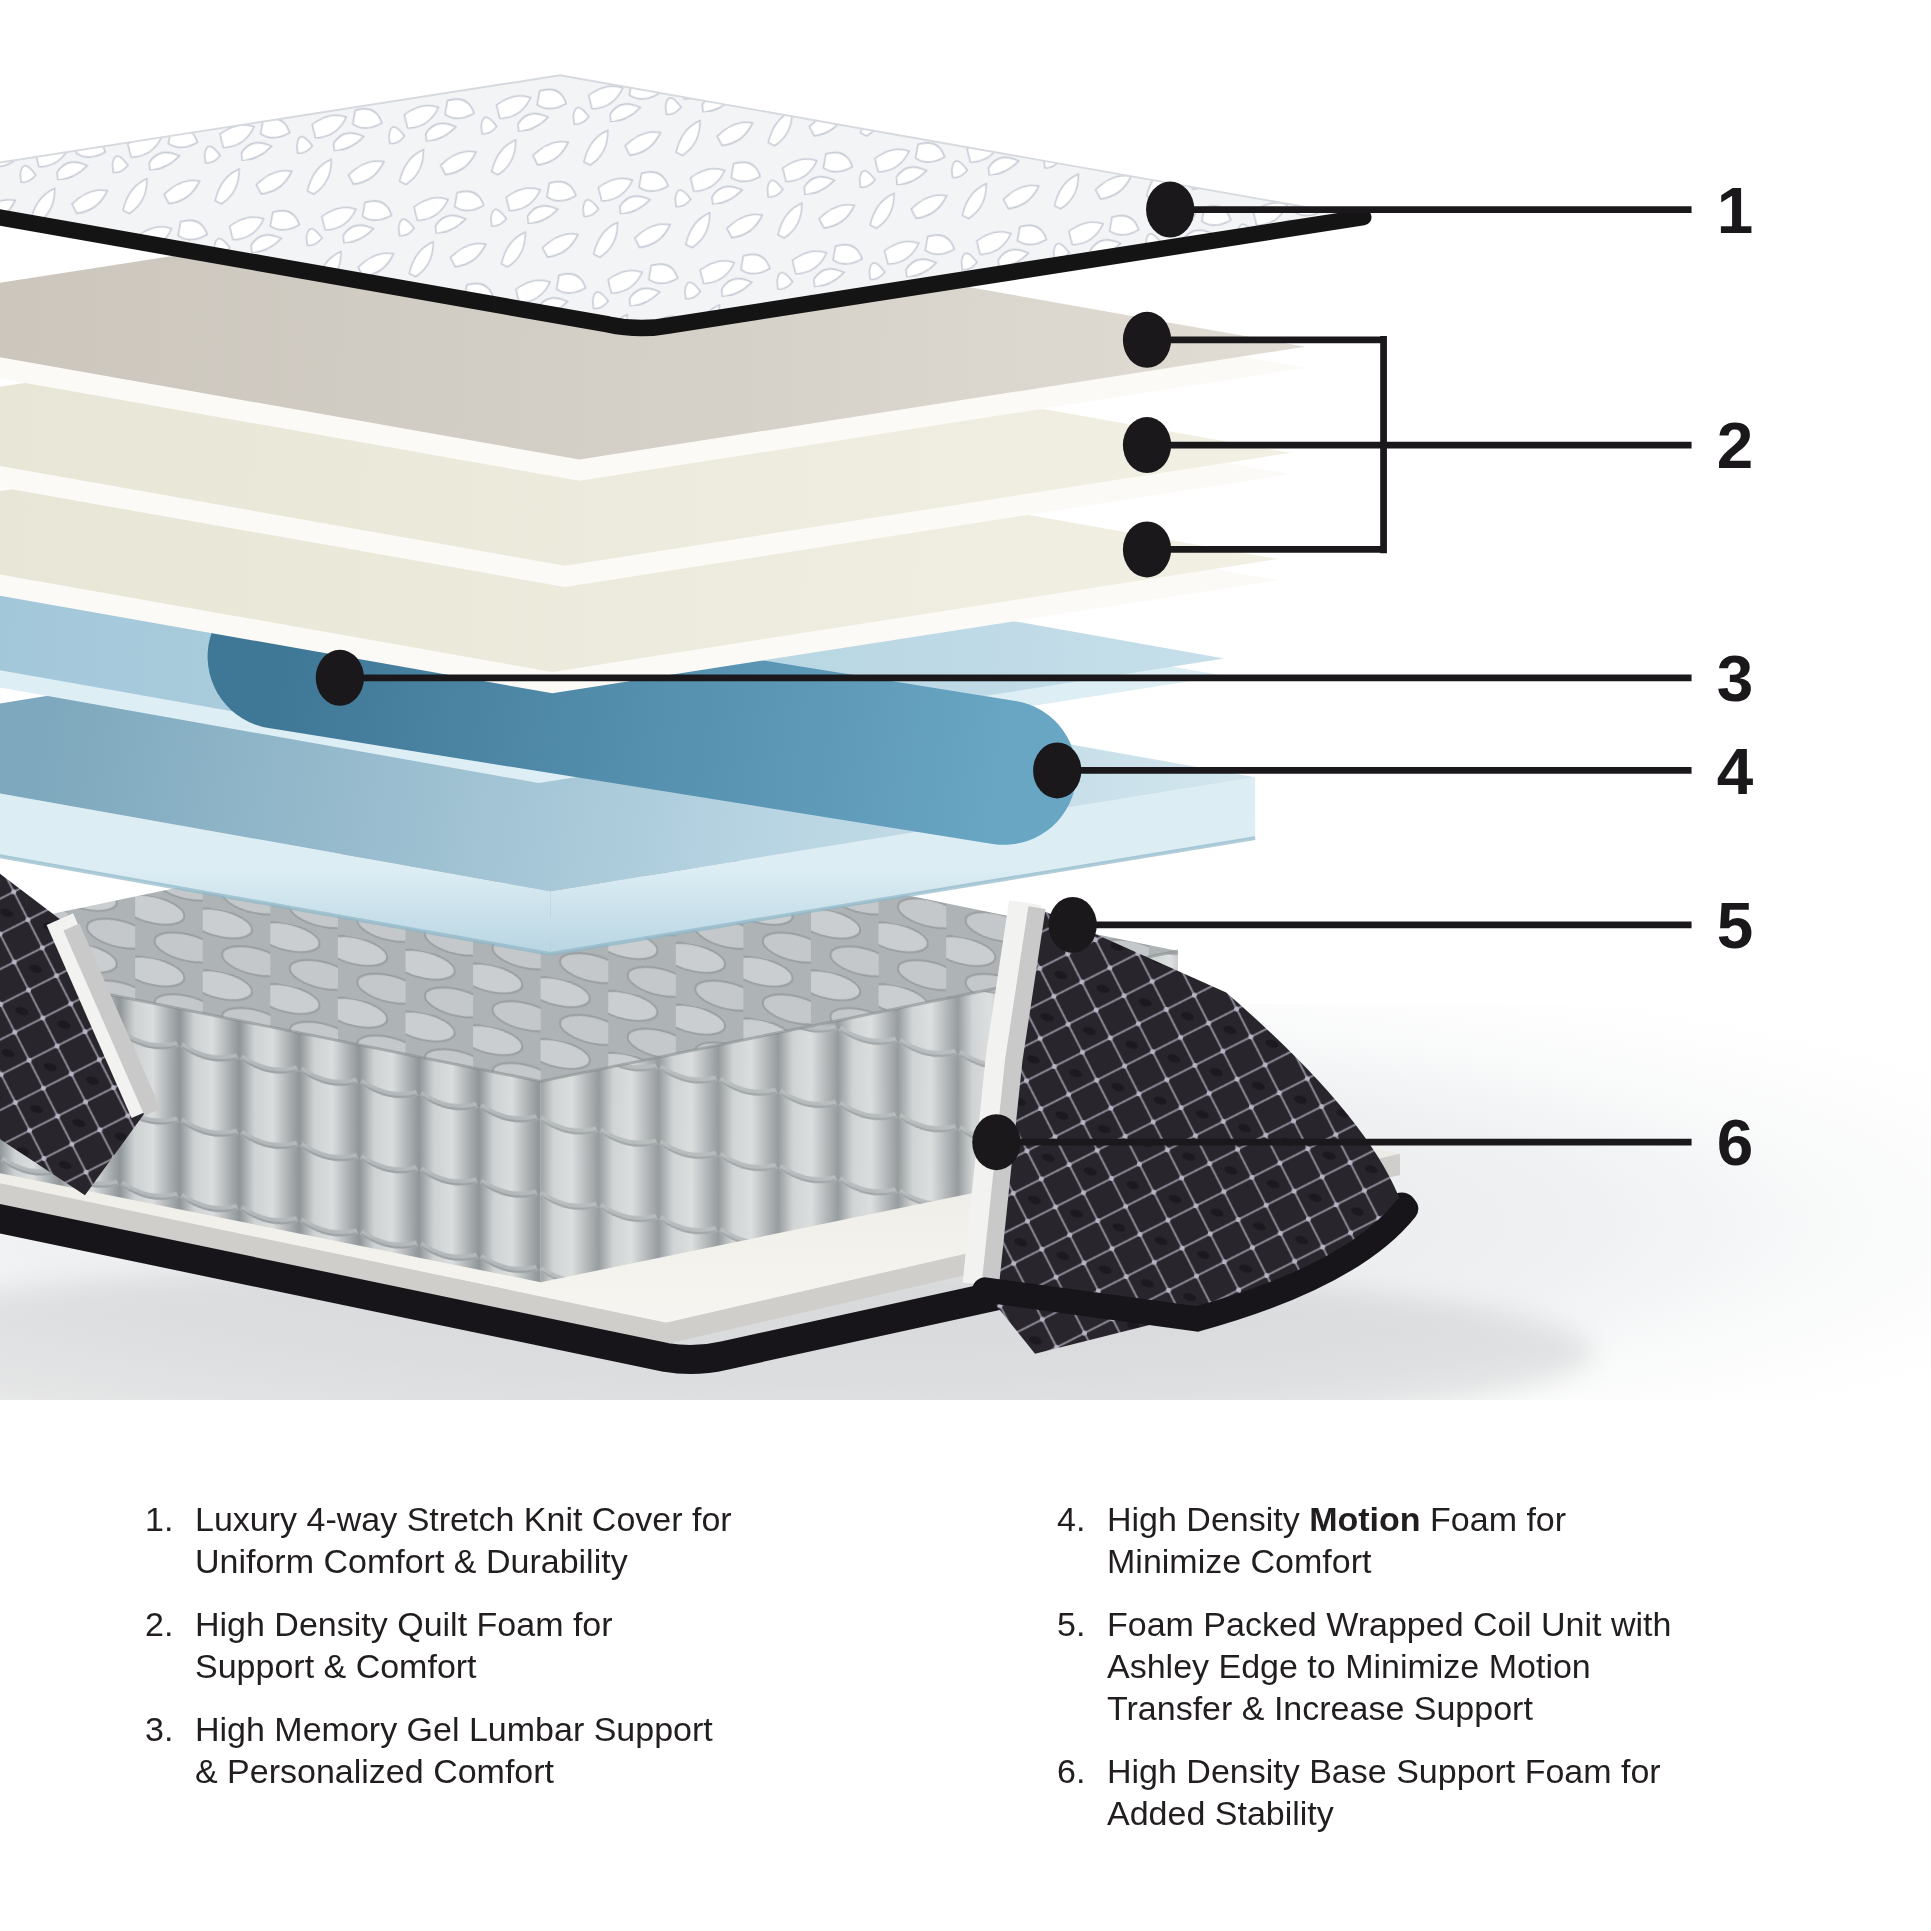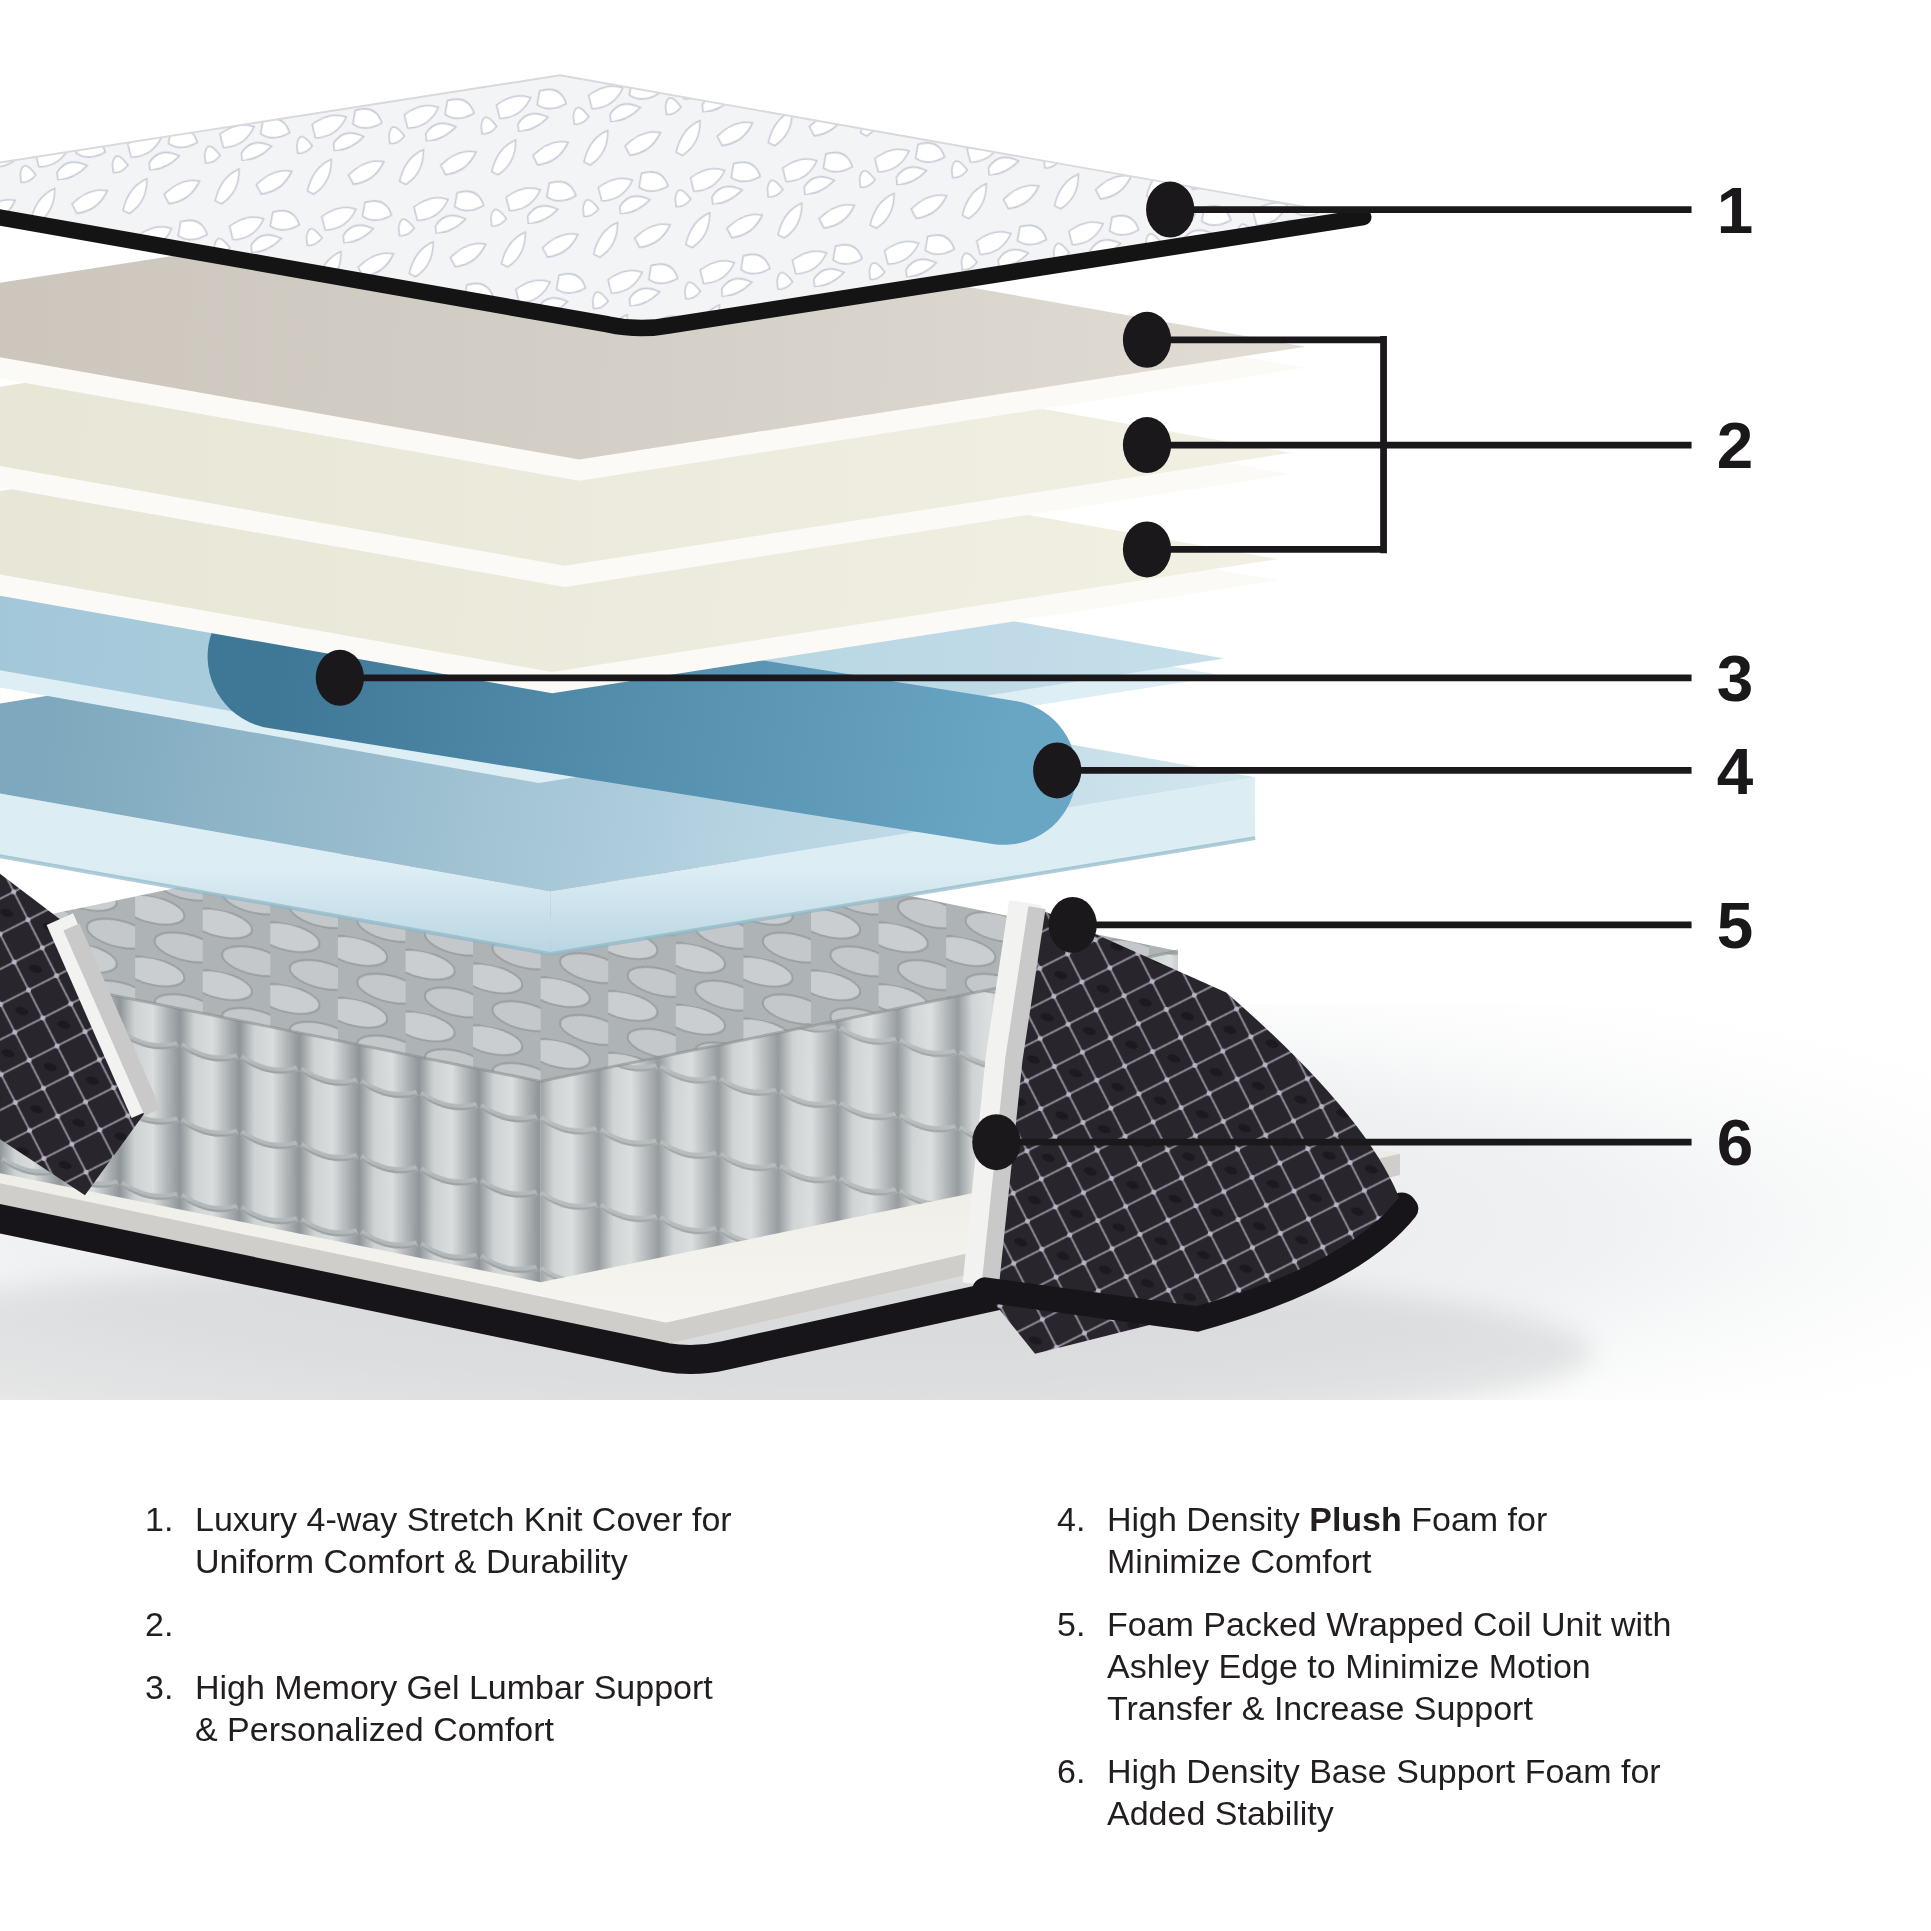--- a/index.html
+++ b/index.html
@@ -208,34 +208,38 @@
   <div class="legend-col left">
         <div class="legend-item">
           <span class="legend-num">1.</span>
           <span class="legend-text">
             <span class="legend-line"><span>Luxury 4-way Stretch Knit Cover for</span></span>
             <span class="legend-line"><span>Uniform Comfort &amp; Durability</span></span>
           </span>
         </div>
         <div class="legend-item">
           <span class="legend-num">2.</span>
+          <span class="legend-text">
+            <span class="legend-line"><span>High Density Quilt Foam for</span></span>
+            <span class="legend-line"><span>Support &amp; Comfort</span></span>
+          </span>
         </div>
         <div class="legend-item">
           <span class="legend-num">3.</span>
           <span class="legend-text">
             <span class="legend-line"><span>High Memory Gel Lumbar Support</span></span>
             <span class="legend-line"><span>&amp; Personalized Comfort</span></span>
           </span>
         </div>
       </div>
   <div class="legend-col right">
         <div class="legend-item">
           <span class="legend-num">4.</span>
           <span class="legend-text">
-            <span class="legend-line"><span>High Density </span><b>Plush</b><span> Foam for</span></span>
+            <span class="legend-line"><span>High Density </span><b>Motion</b><span> Foam for</span></span>
             <span class="legend-line"><span>Minimize Comfort</span></span>
           </span>
         </div>
         <div class="legend-item">
           <span class="legend-num">5.</span>
           <span class="legend-text">
             <span class="legend-line"><span>Foam Packed Wrapped Coil Unit with</span></span>
             <span class="legend-line"><span>Ashley Edge to Minimize Motion</span></span>
             <span class="legend-line"><span>Transfer &amp; Increase Support</span></span>
           </span>

